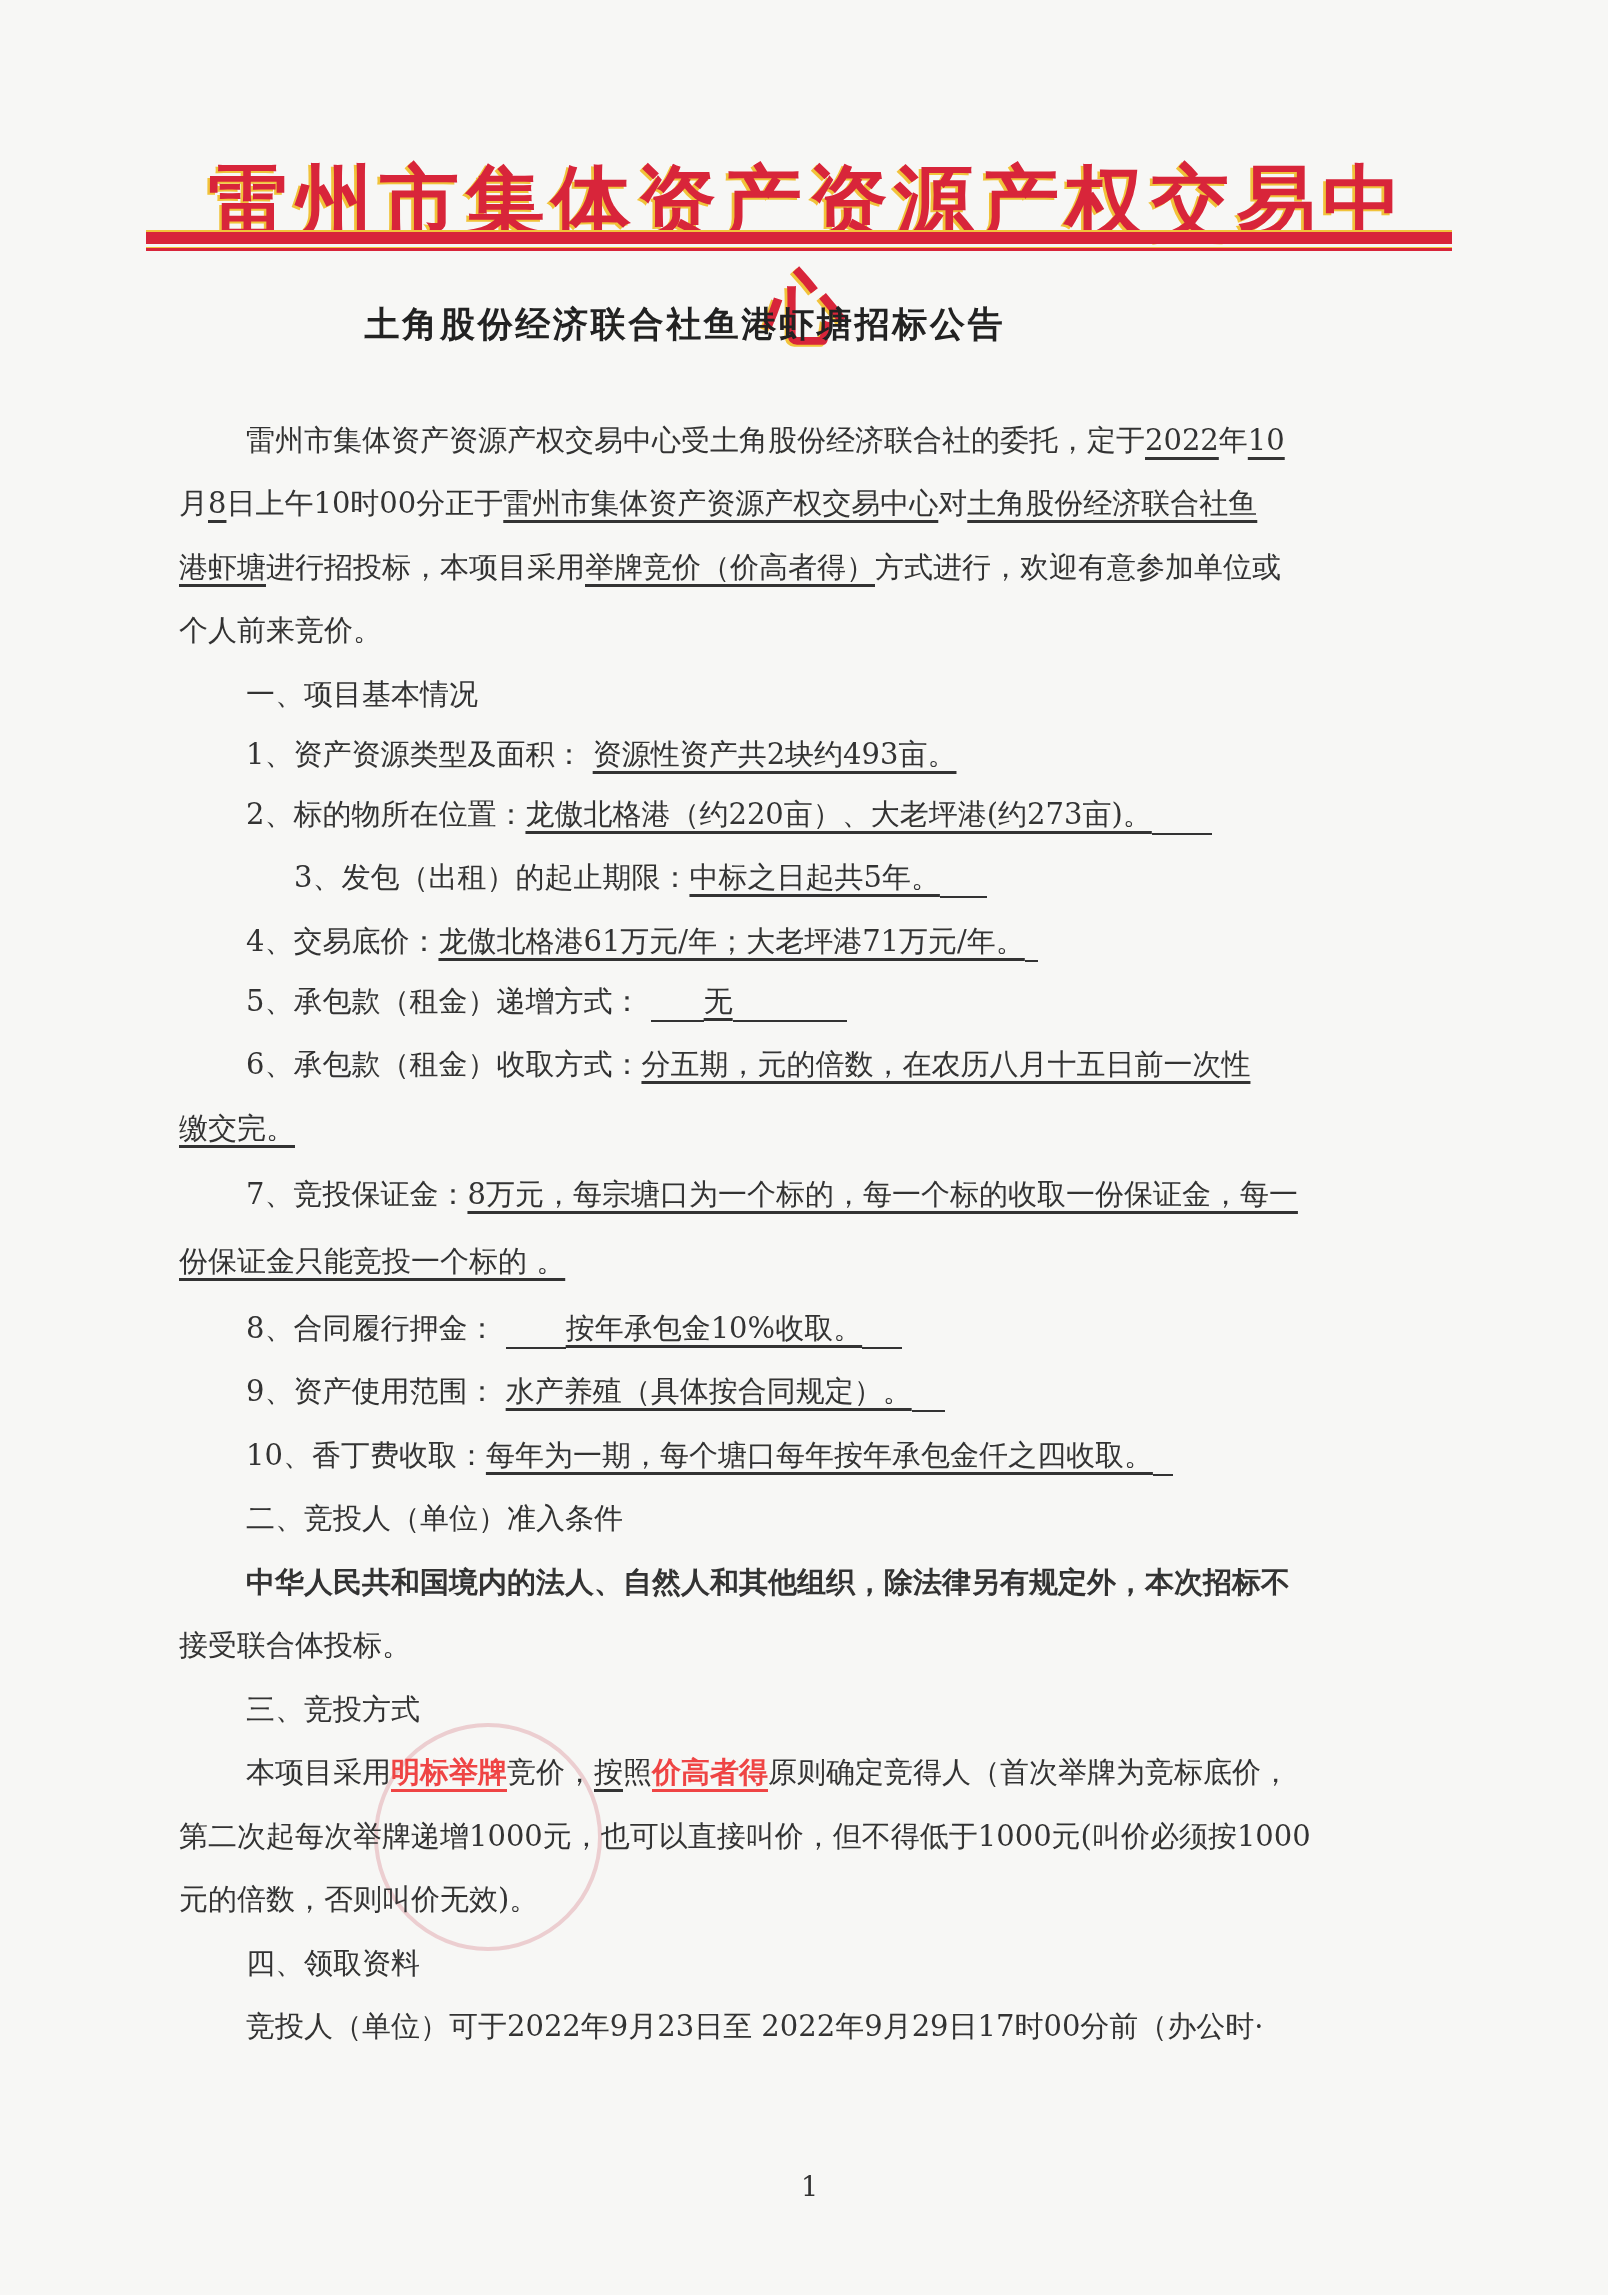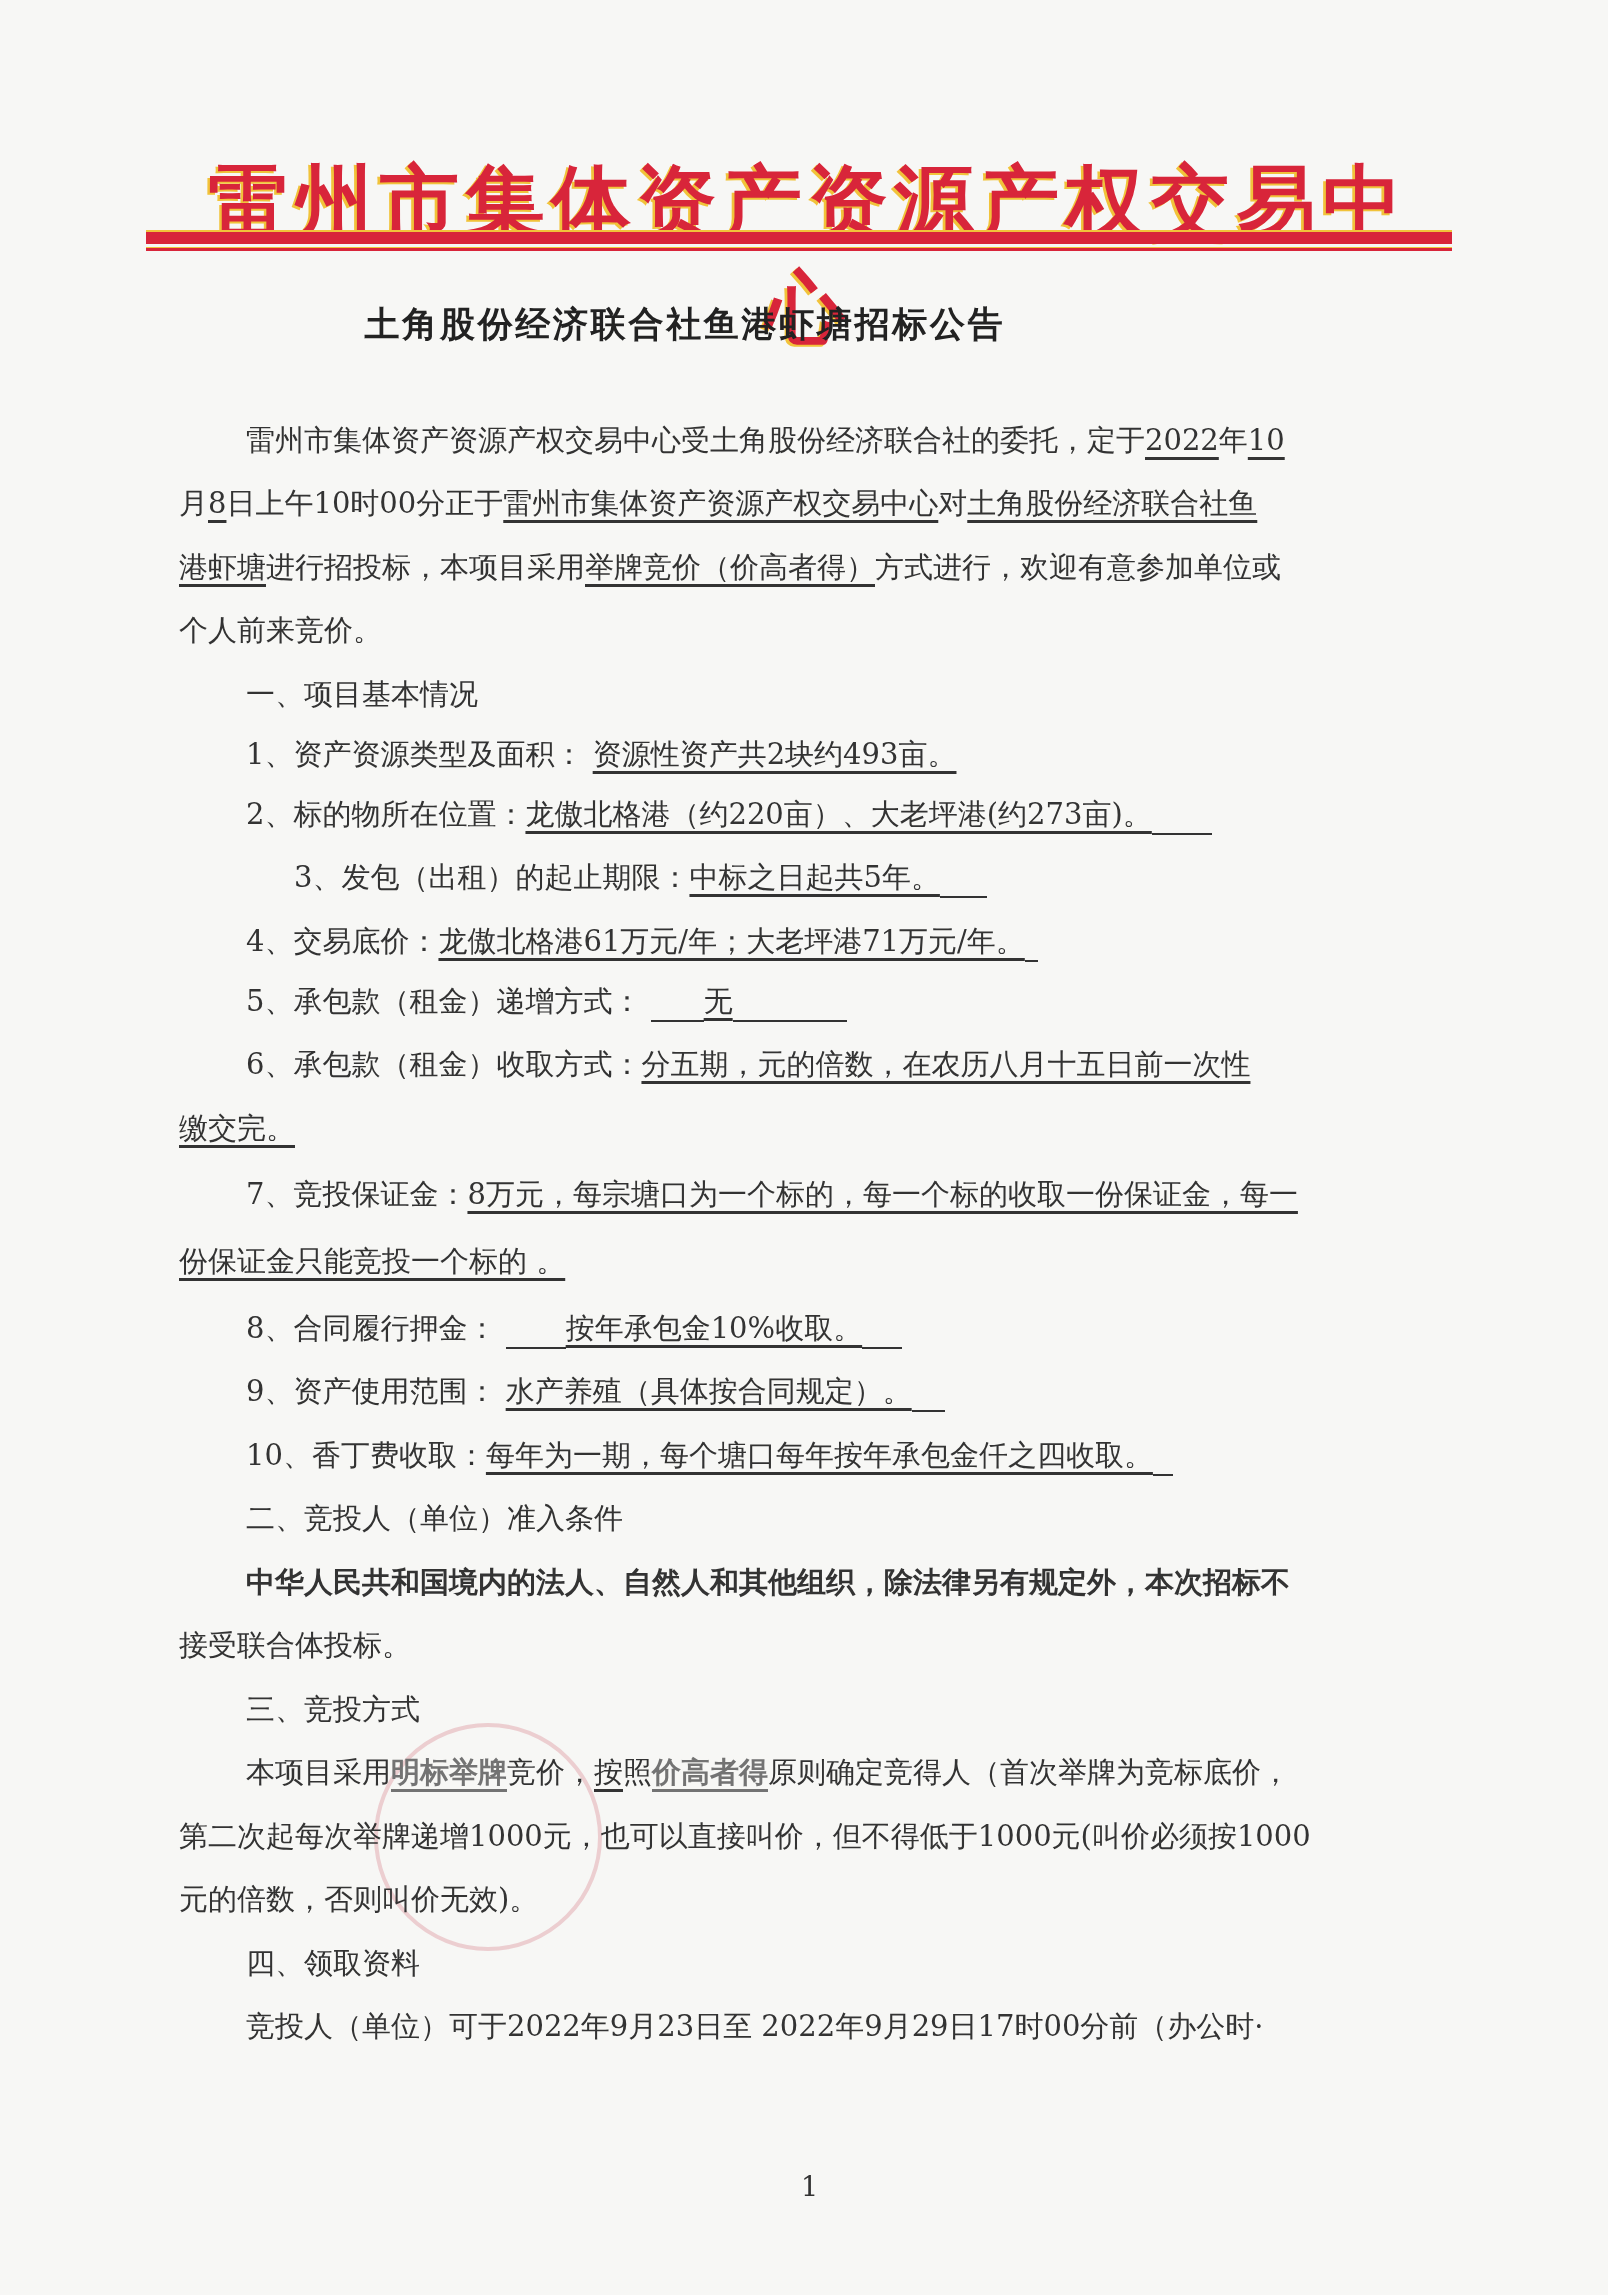--- a/index.html
+++ b/index.html
@@ -28,21 +28,21 @@
     font-weight: bold; font-size: 35px; letter-spacing: 2.7px; color: #222; margin-top: 7px;
   }
   .body-text {
     position: absolute; left: 179px; width: 1256px;
     font-size: 29px; color: #333;
   }
   .line { position: absolute; left: 0; white-space: nowrap; }
   .ind { left: 67px; }
   u, .ul { text-decoration: underline; text-decoration-thickness: 2.7px; text-underline-offset: 6.7px; }
   .blank { display: inline-block; border-bottom: 2.7px solid #333; height: 29px; vertical-align: bottom; }
-  b.bold { font-weight: bold; color: #737373; }
+  b.bold { font-weight: bold; color: #ef4444; }
   .stamp {
     position: absolute; left: 374px; top: 1723px; width: 220px; height: 220px;
     border: 4px solid rgba(214, 130, 140, 0.35); border-radius: 50%;
   }
   .page-number {
     position: absolute; left: 801px; top: 2171px; font-size: 27px; color: #333;
   }
 </style>
 </head>
 <body>

